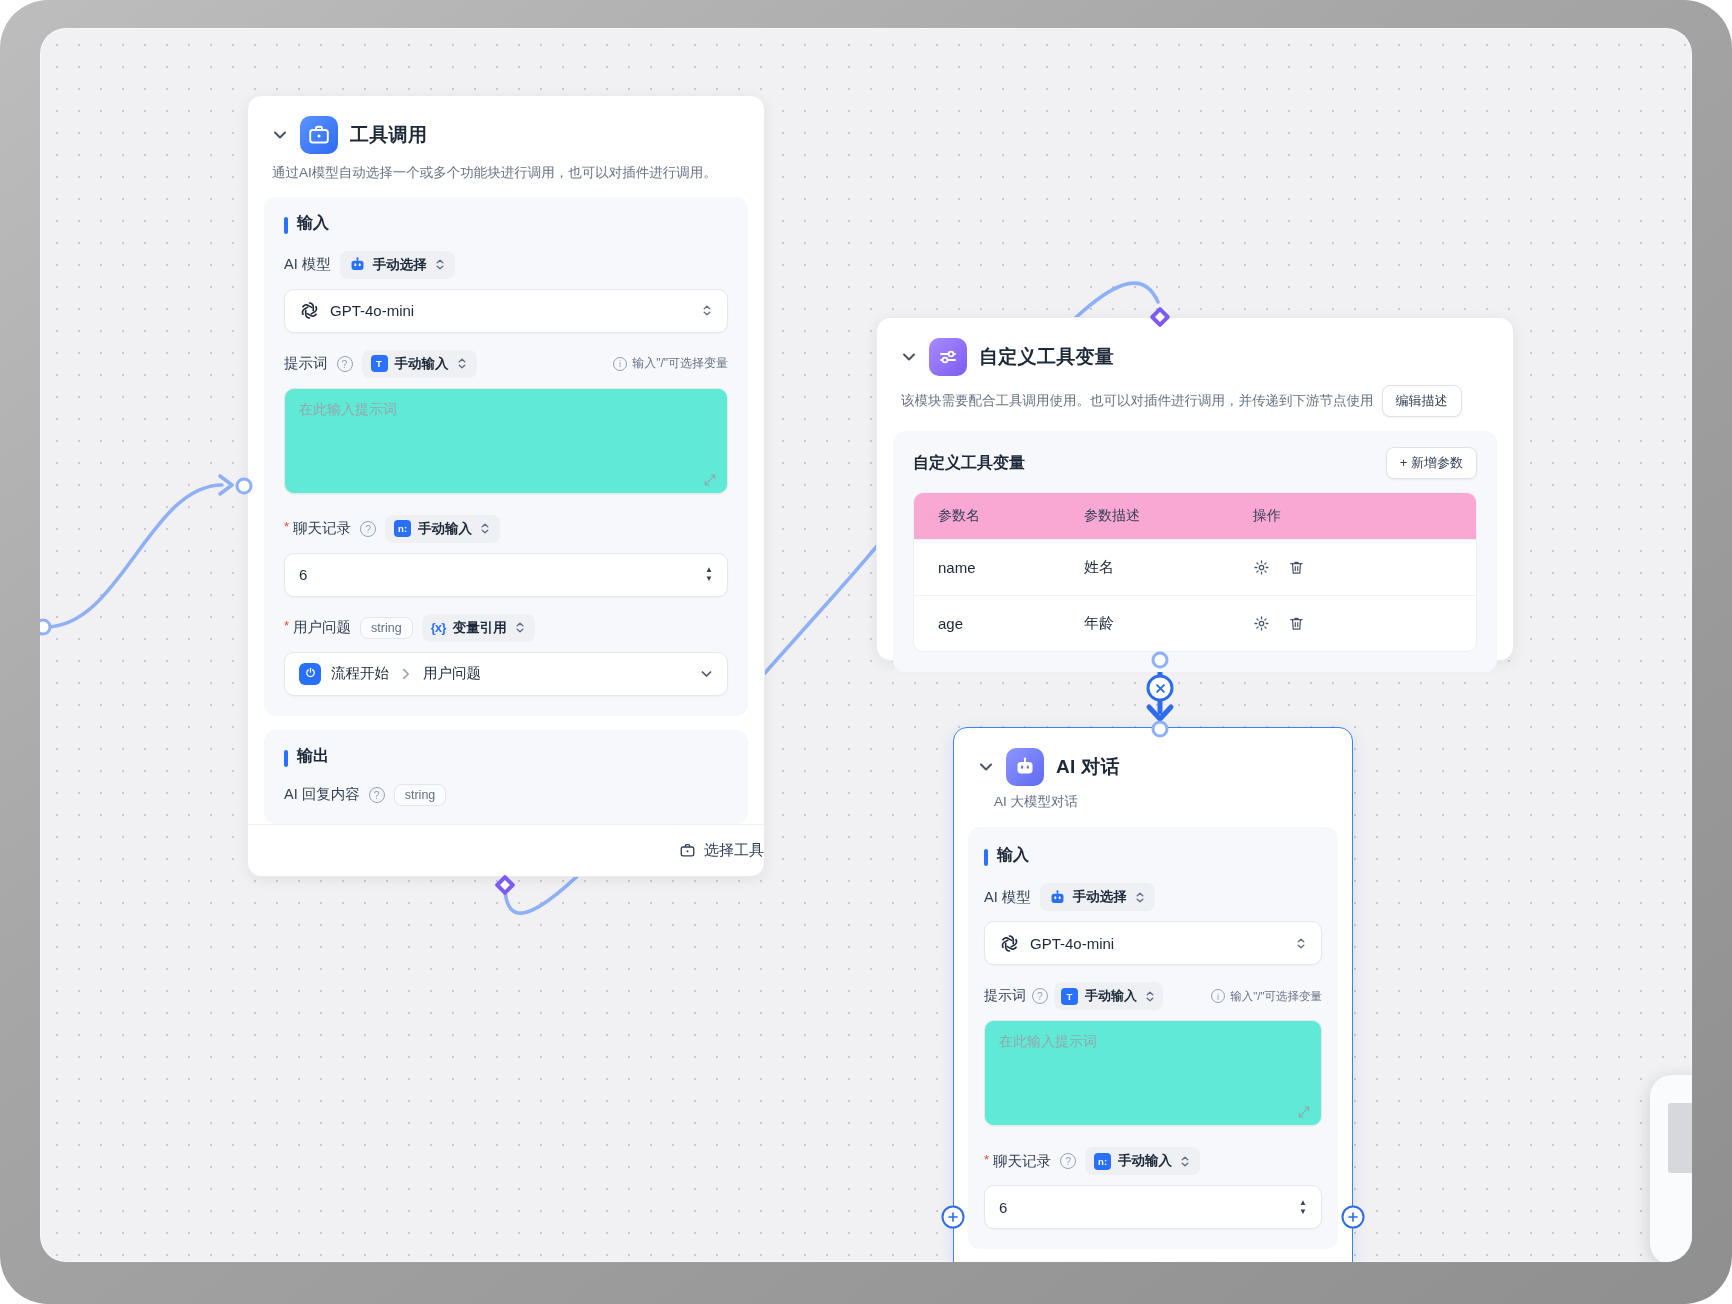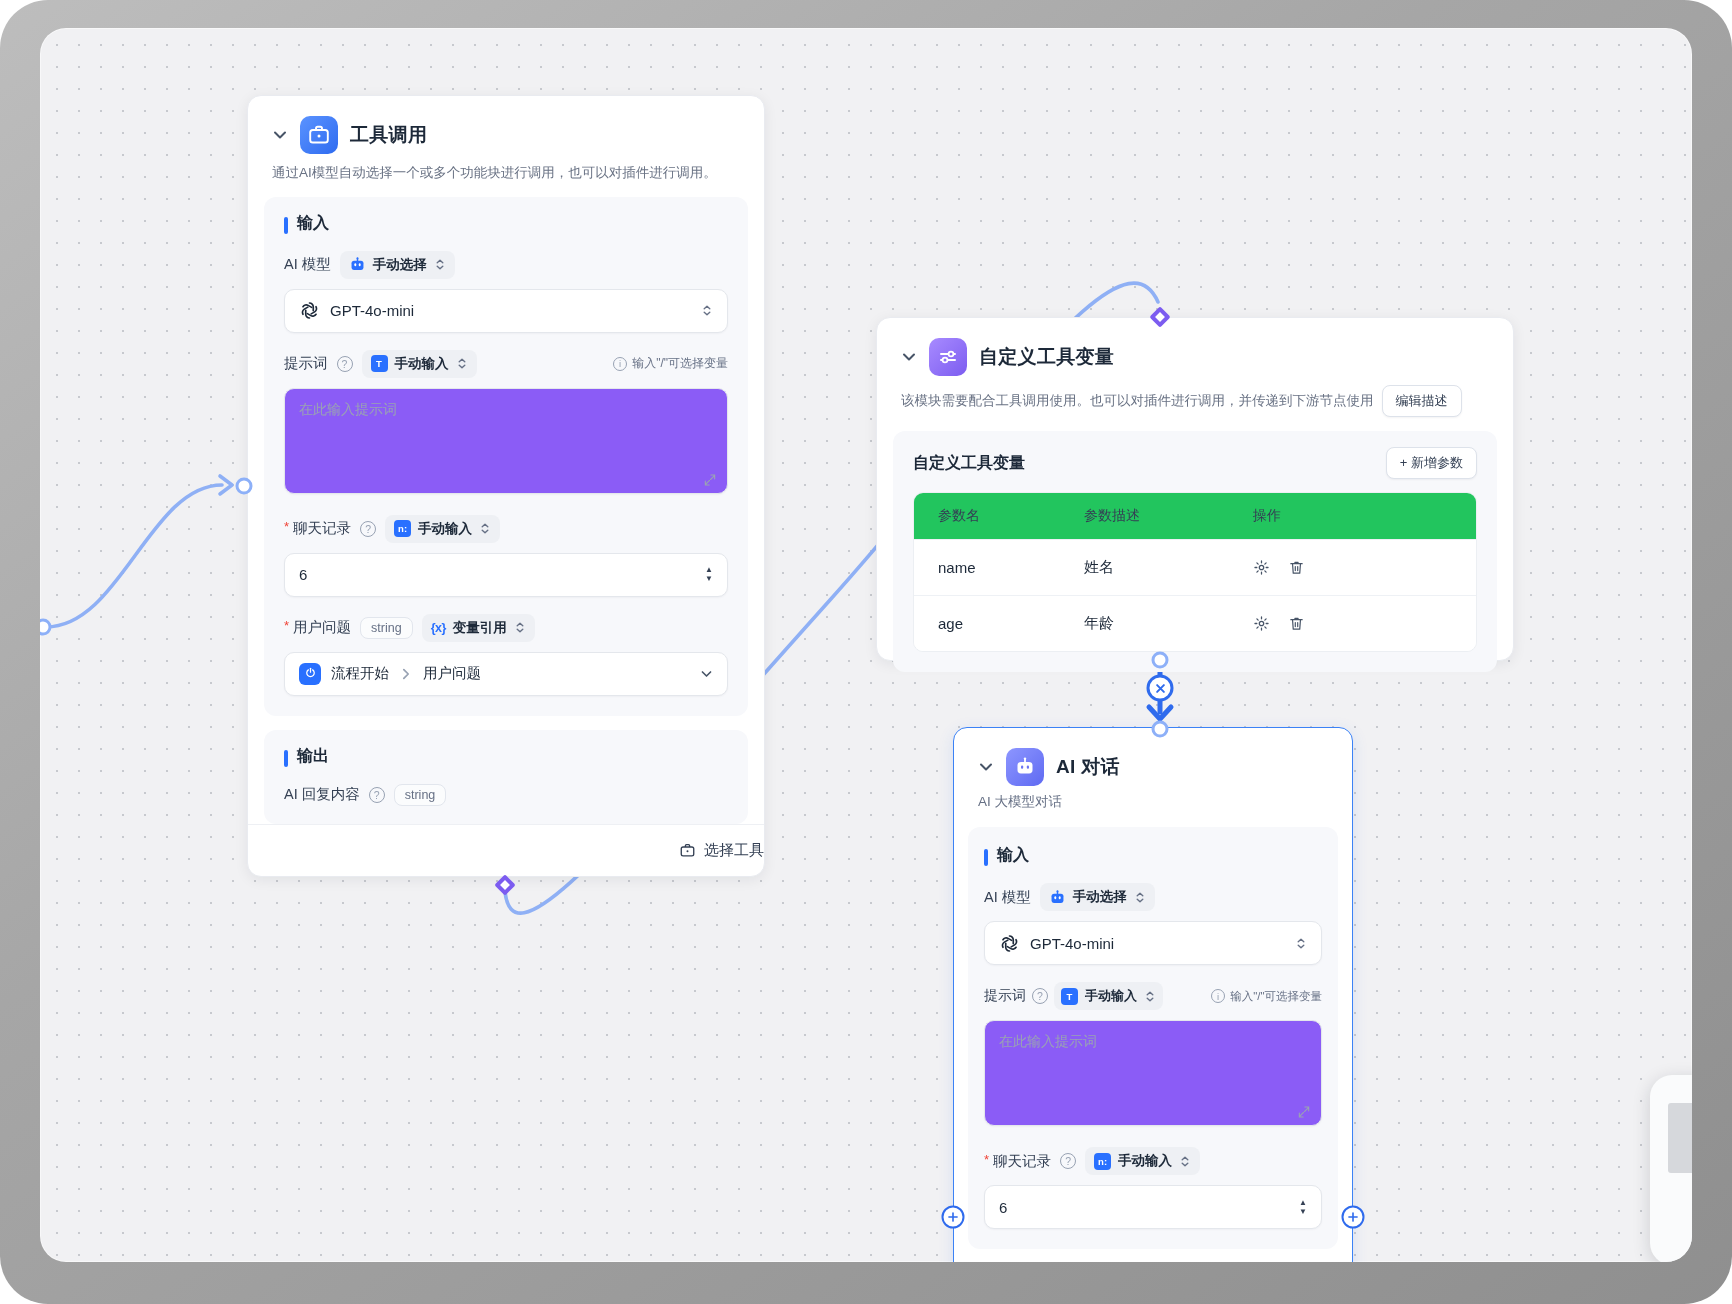--- a/index.html
+++ b/index.html
@@ -48,21 +48,21 @@
           font-size:12.5px; padding:3px 10px; }
 
   .select { margin-top:10px; height:44px; background:#fff; border:1px solid #e4e7ec; border-radius:10px;
             display:flex; align-items:center; gap:10px; padding:0 14px; cursor:pointer;
             box-shadow:0 1px 2px rgba(16,24,40,.04); }
   .select .val { font-size:15px; font-weight:500; color:#1d2939; }
   .grow { flex:1 1 auto; }
 
   .tarea { position:relative; margin-top:10px; }
   .tarea textarea { width:100%; height:106px; resize:none; border:1px solid #e4e7ec; border-radius:10px;
-            background:#8b5cf6; padding:12px 14px; font-size:14px; color:#1d2939; outline:none;
+            background:#5eead4; padding:12px 14px; font-size:14px; color:#1d2939; outline:none;
             font-family:"Liberation Sans",sans-serif; box-shadow:0 1px 2px rgba(16,24,40,.04); }
   .tarea textarea::placeholder { color:#9aa3b2; }
   .expand { position:absolute; right:11px; bottom:11px; cursor:pointer; }
 
   .numbox { margin-top:10px; height:44px; background:#fff; border:1px solid #e4e7ec; border-radius:10px;
             display:flex; align-items:center; padding:0 14px; box-shadow:0 1px 2px rgba(16,24,40,.04); }
   .numbox input { border:none; outline:none; flex:1; font-size:15px; color:#1d2939; background:transparent;
             font-family:"Liberation Sans",sans-serif; }
   .spin { display:flex; flex-direction:column; gap:1px; line-height:1; cursor:pointer; }
   .spin span { font-size:8px; color:#344054; }
@@ -76,21 +76,21 @@
                  font-size:15px; font-weight:500; color:#344054; }
 
   .btn { background:#fff; border:1px solid #dde2ea; border-radius:8px; padding:6px 13px; font-size:13px;
          color:#344054; font-weight:500; cursor:pointer; white-space:nowrap; box-shadow:0 1px 2px rgba(16,24,40,.05); }
 
   
   .tbl-headrow { display:flex; align-items:center; justify-content:space-between; margin-bottom:13px; }
   .tbl-title { font-size:16px; font-weight:700; color:#1d2939; }
   .tbl { border-radius:10px; overflow:hidden; border:1px solid #eceff3; background:#fff; }
   .trow { display:flex; align-items:center; }
-  .trow.head { background:#22c55e; height:46px; }
+  .trow.head { background:#f9a8d4; height:46px; }
   .trow.body { background:#fff; height:56px; border-top:1px solid #eef1f5; }
   .tc { padding-left:24px; font-size:14px; color:#344054; font-weight:500; }
   .tc1 { width:26%; } .tc2 { width:30%; } .tc3 { flex:1; }
   .trow.body .tc { font-size:15px; color:#1d2939; font-weight:400; }
   .ops { display:flex; gap:18px; align-items:center; }
   .ops svg { cursor:pointer; }
 
   
   .ring { position:absolute; width:17px; height:17px; border-radius:50%; background:#fff;
           border:3.5px solid #8db0f8; transform:translate(-50%,-50%); cursor:crosshair; }
@@ -98,21 +98,21 @@
           transform:translate(-50%,-50%) rotate(45deg); border-radius:2px; cursor:crosshair; }
   .edge-del { position:absolute; width:27px; height:27px; border-radius:50%; background:#fff;
           border:3px solid #2f6bed; transform:translate(-50%,-50%); display:flex; align-items:center;
           justify-content:center; cursor:pointer; }
   .plus-pt { position:absolute; width:23px; height:23px; border-radius:50%; background:#fff;
           border:2.5px solid #2f6bed; transform:translate(-50%,-50%); display:flex; align-items:center;
           justify-content:center; cursor:crosshair; }
   svg.edges { position:absolute; inset:0; pointer-events:none; }
 
   .node3 { border:1.6px solid #3b82f6; box-shadow:0 4px 16px rgba(46,107,237,.13); }
-  .subtitle { font-size:13.5px; color:#667085; padding:7px 24px 0 24px; }
+  .subtitle { font-size:13.5px; color:#667085; padding:7px 24px 0 24px;margin-left:16px; }
 
   .minimap { position:absolute; left:1610px; top:1047px; width:130px; height:190px; background:#fafbfc;
              border-radius:22px; box-shadow:0 4px 18px rgba(16,24,40,.16); }
   .minimap .inner { position:absolute; left:18px; top:28px; width:72px; height:70px; background:#d6d8dc; border-radius:3px; }
 </style>
 </head>
 <body>
 
 <svg width="0" height="0" style="position:absolute">
   <defs>

